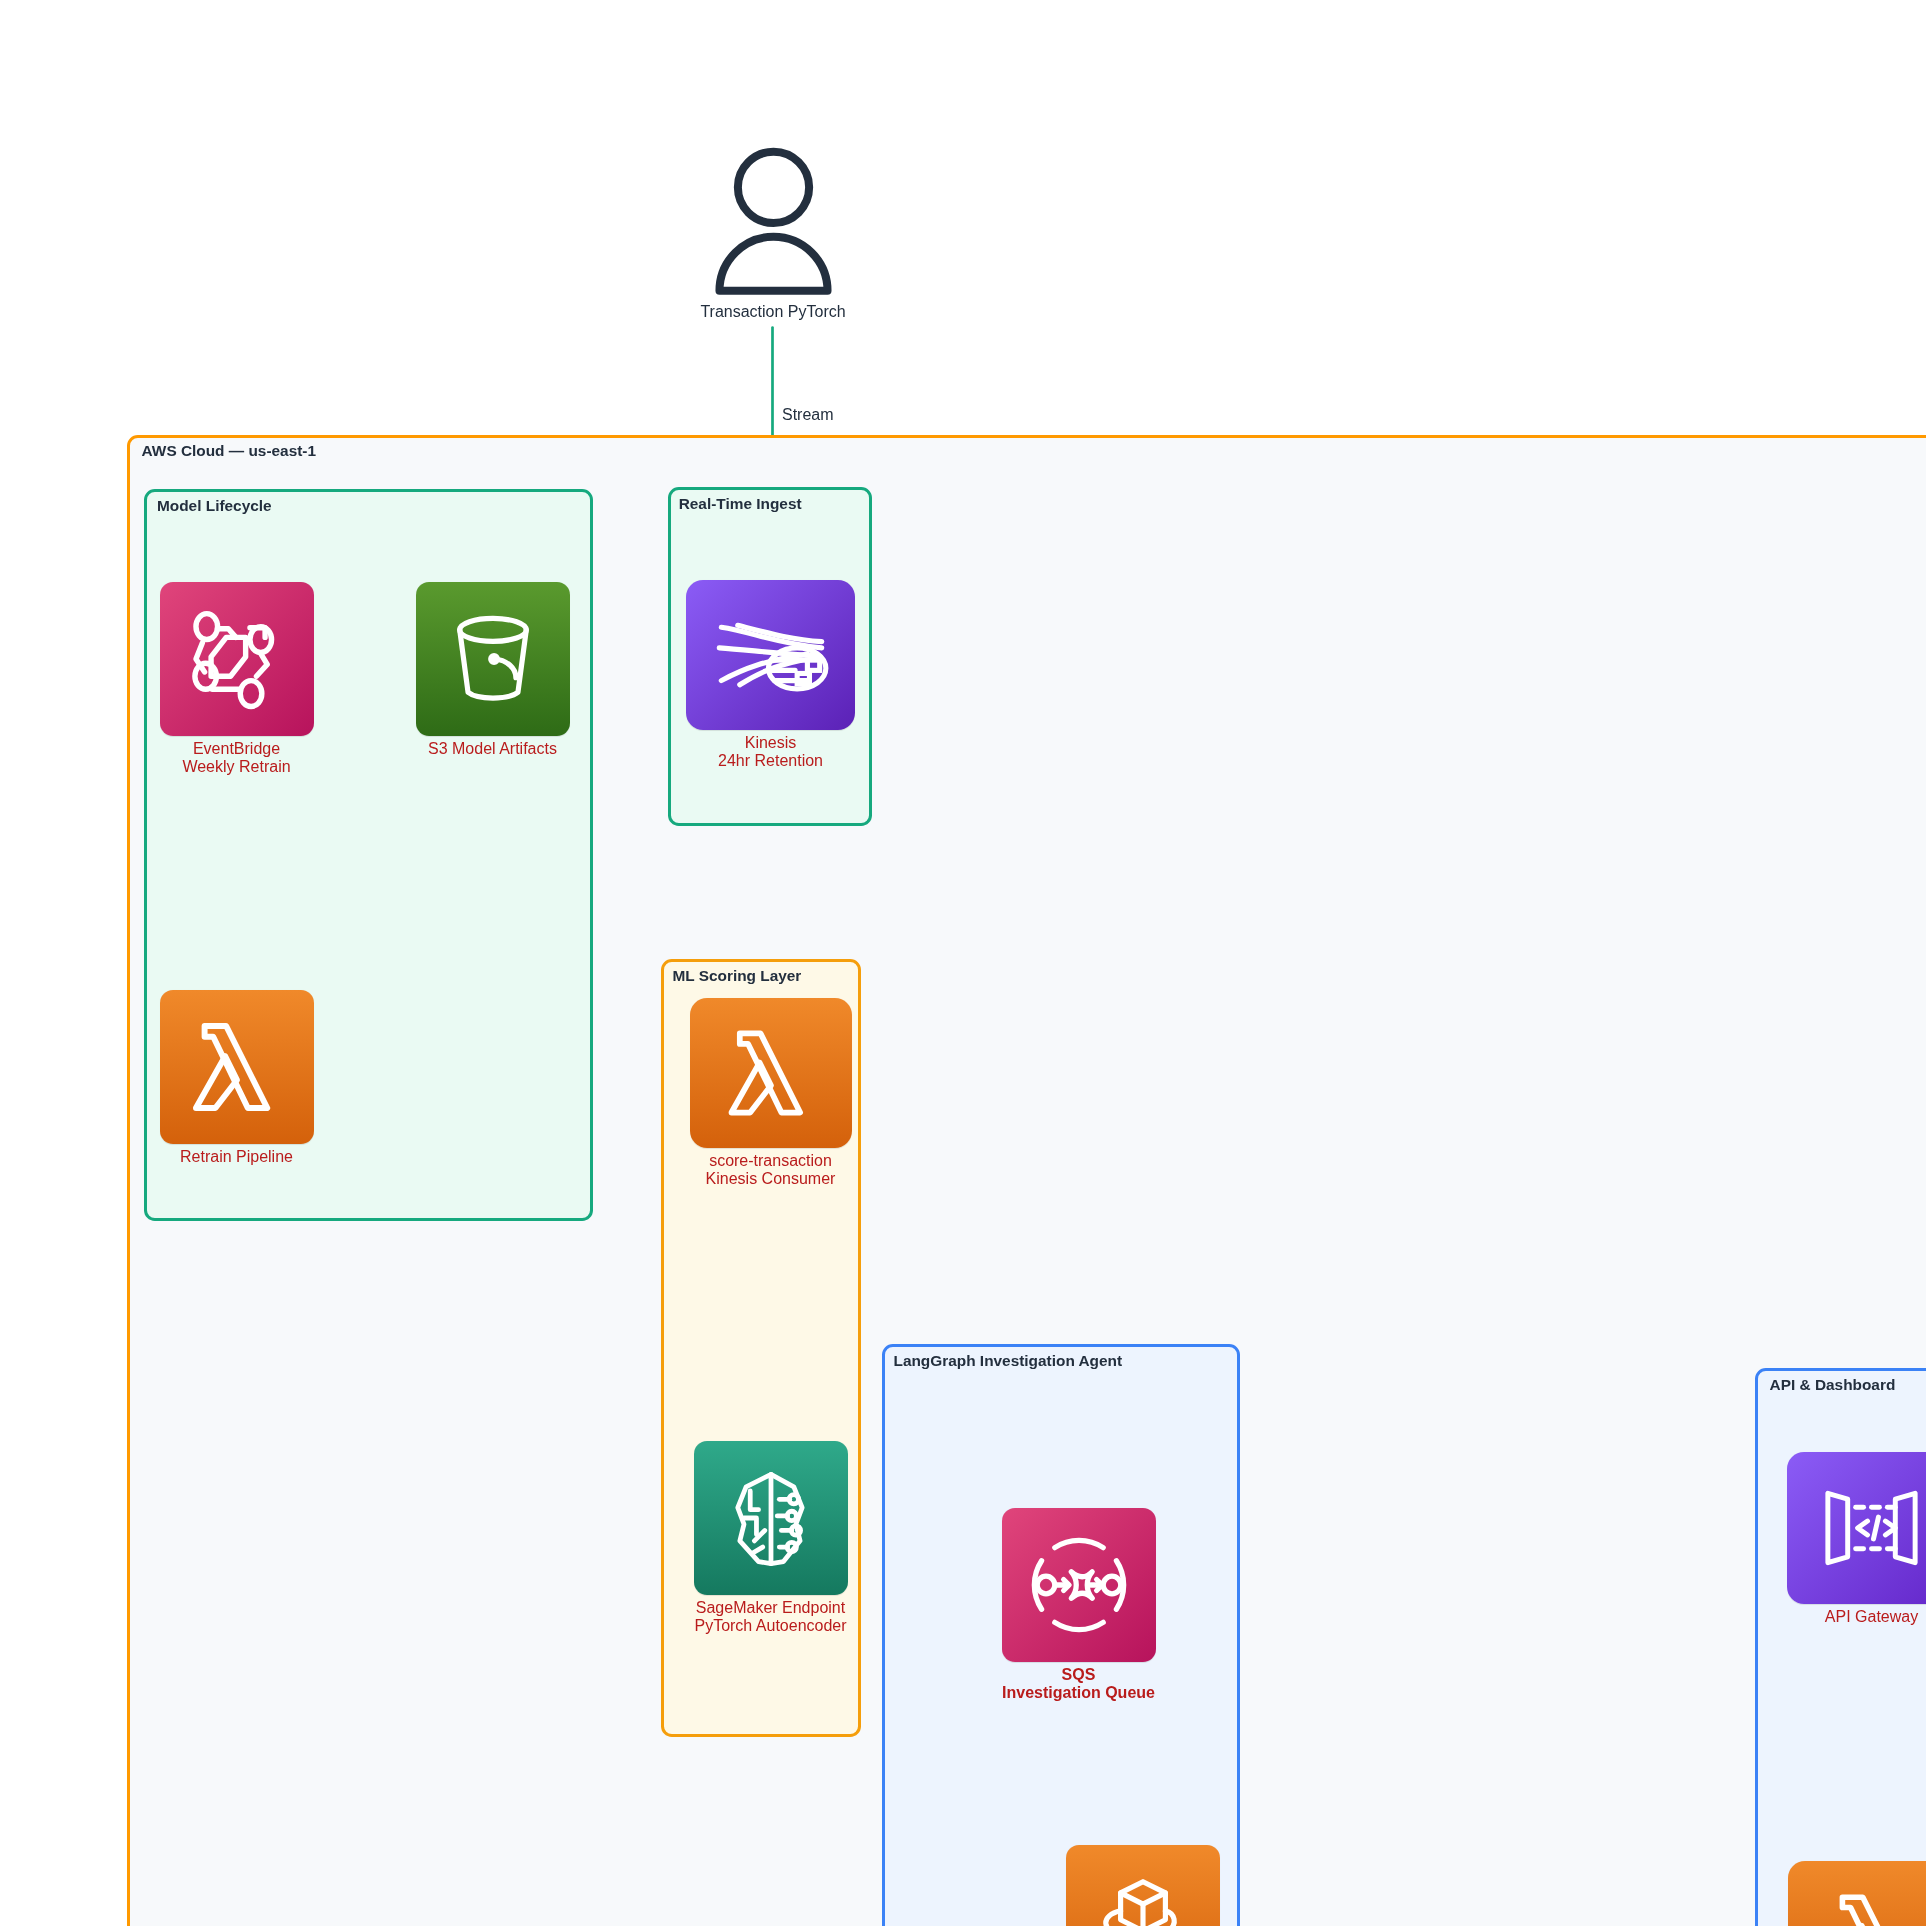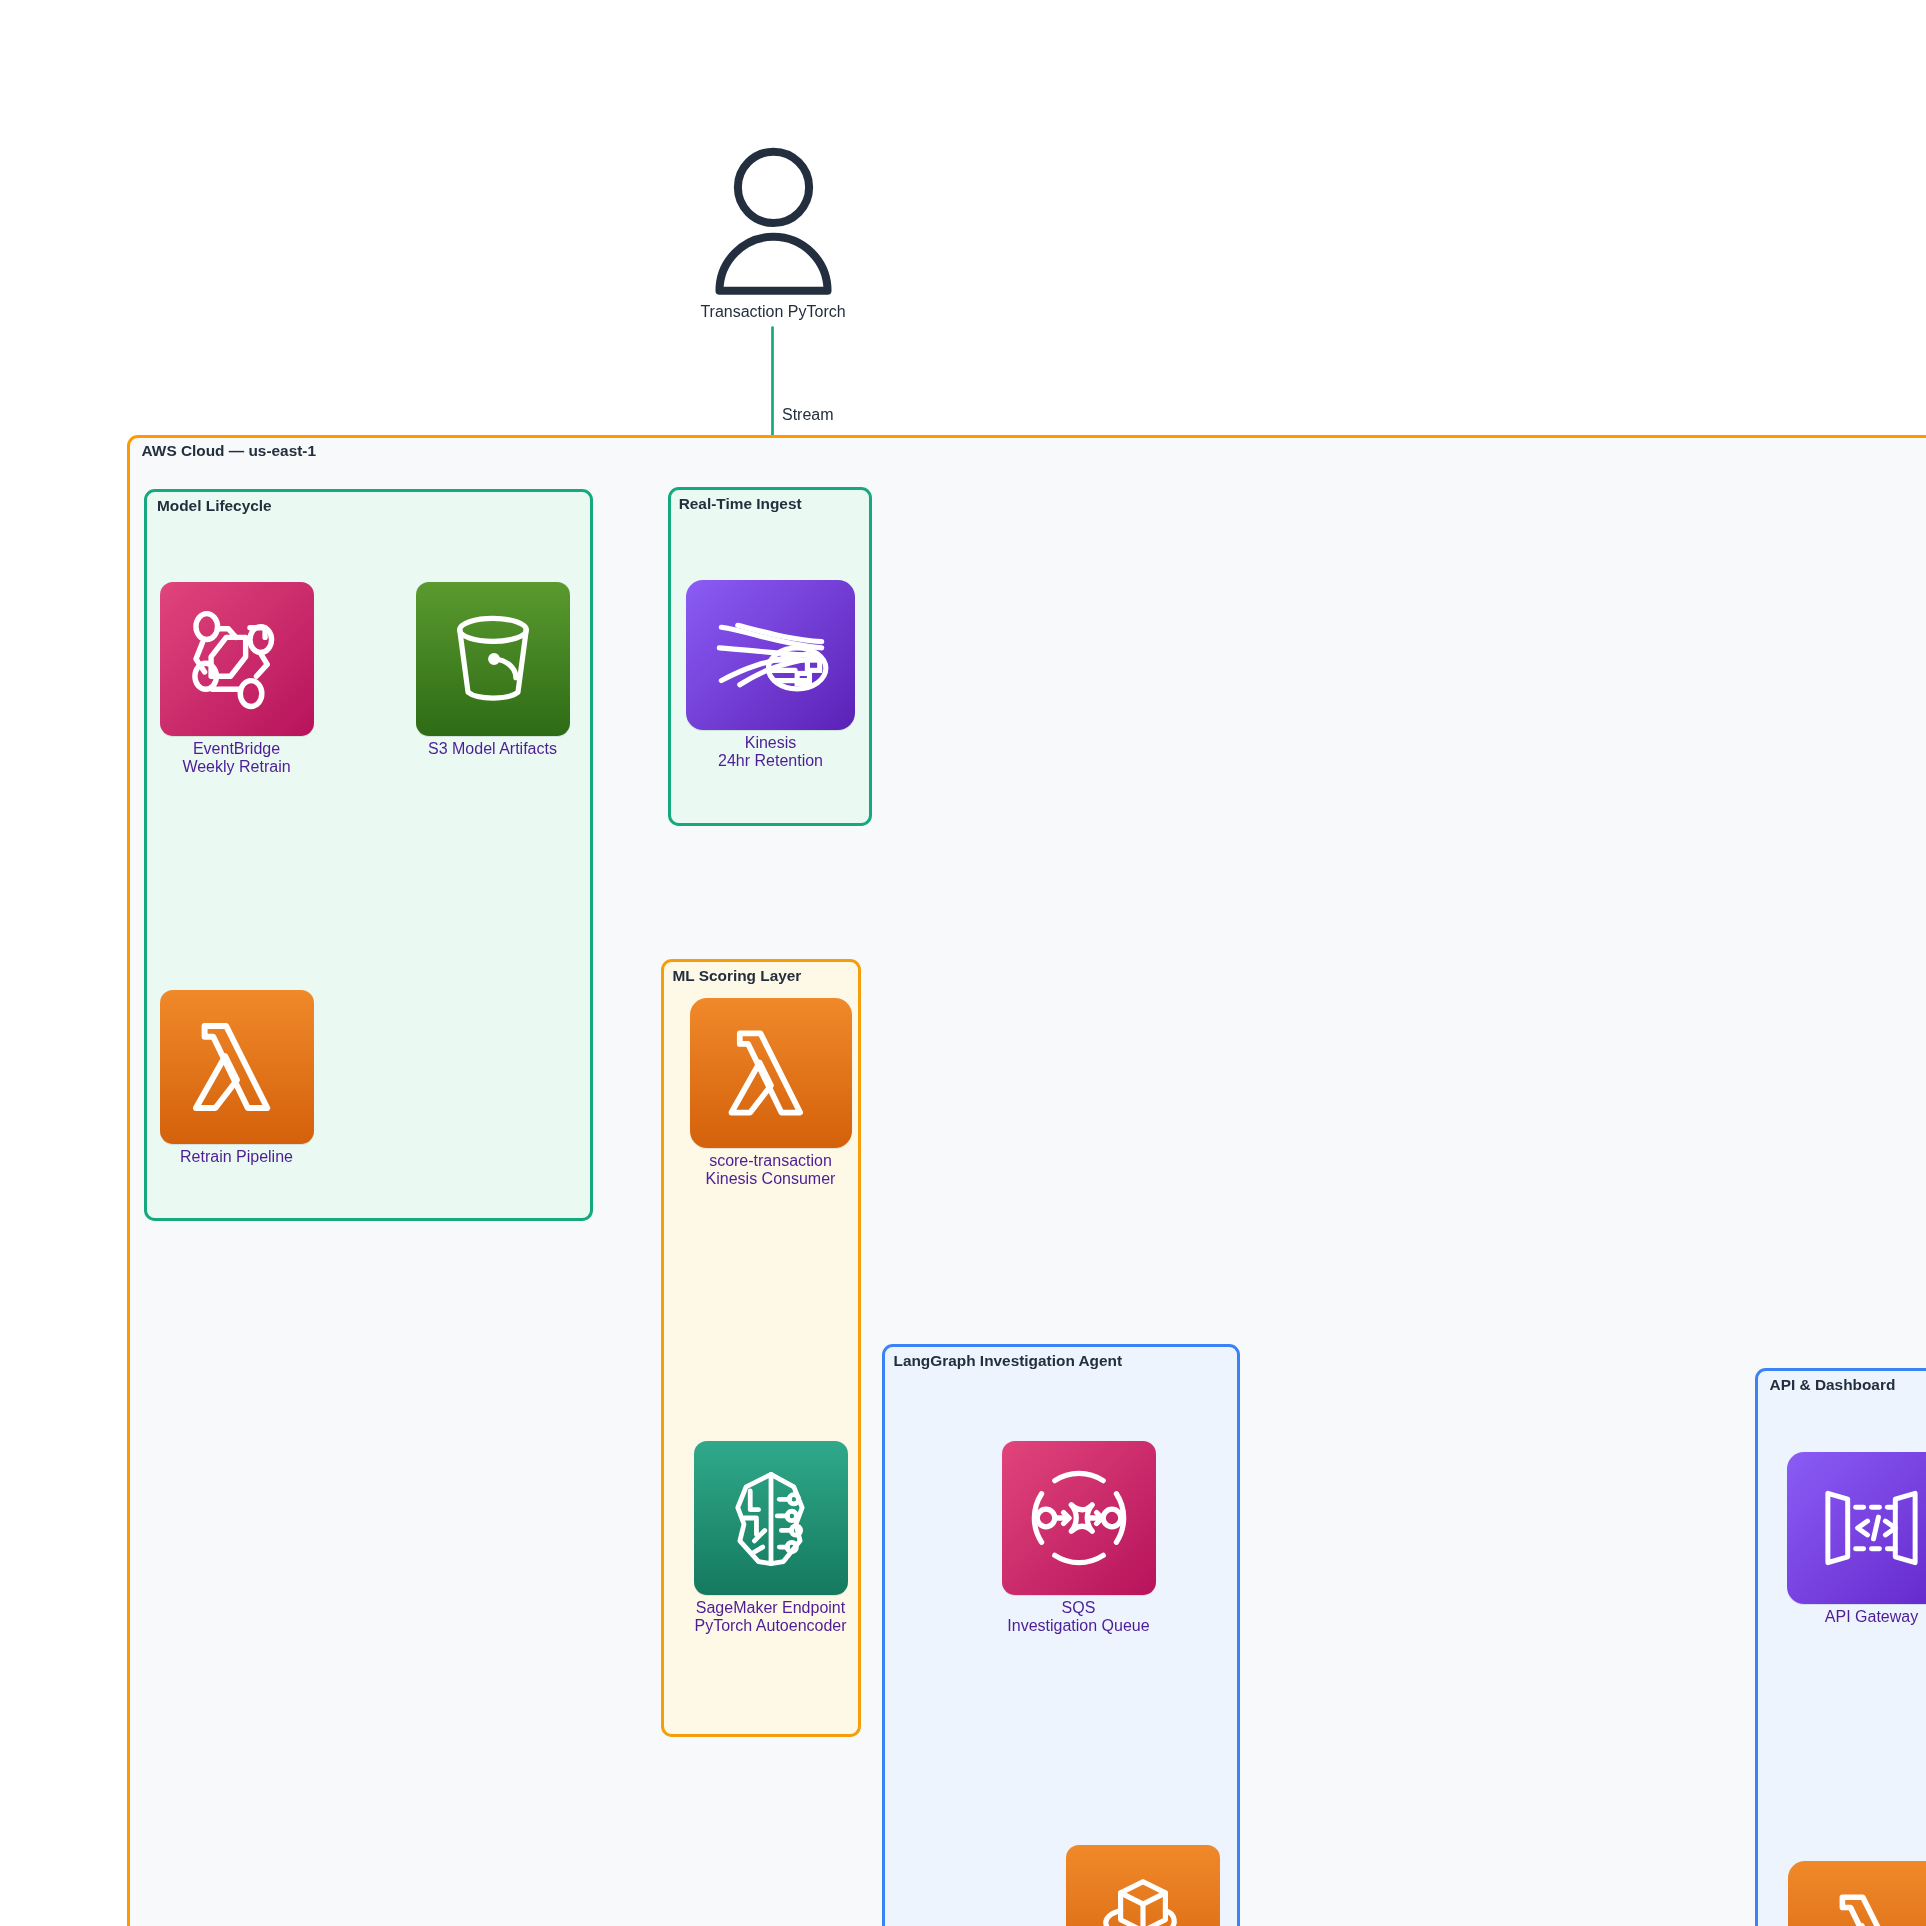--- a/index.html
+++ b/index.html
@@ -5,21 +5,21 @@
   html,body{margin:0;padding:0;background:#ffffff;}
   body{font-family:"Liberation Sans",sans-serif;}
   #canvas{position:relative;width:2749px;height:2665px;background:#ffffff;overflow:hidden;}
   svg.edges{position:absolute;left:0;top:0;width:2749px;height:2665px;pointer-events:none;}
 
   .group{position:absolute;border-radius:10.8px;box-sizing:border-box;}
   .group > .glabel{position:absolute;top:5.4px;left:10px;font-weight:bold;font-size:15.4px;color:#232F3E;white-space:nowrap;}
 
   .node{position:absolute;display:flex;flex-direction:column;align-items:center;}
   .node .tile{border-radius:13px;display:flex;align-items:center;justify-content:center;box-shadow:0 0.4px 0.8px rgba(0,0,0,.10);}
-  .node .nlabel{margin-top:3.9px;text-align:center;font-size:16px;line-height:1.12;color:#4c1d95;white-space:nowrap;}
+  .node .nlabel{margin-top:3.9px;text-align:center;font-size:16px;line-height:1.12;color:#b91c1c;white-space:nowrap;}
 
   .actor{position:absolute;display:flex;flex-direction:column;align-items:center;}
   .actor .alabel{margin-top:3.1px;font-size:16px;color:#232F3E;white-space:nowrap;}
 
   .elabel{position:absolute;font-size:16px;color:#232F3E;white-space:nowrap;background:transparent;}
 </style>
 </head>
 <body>
 
 <div id="canvas">
@@ -275,21 +275,21 @@
           <circle cx="74" cy="64" r="4.5"></circle>
         <path d="M58,80 L66,80"></path>
           <circle cx="70" cy="80" r="4.5"></circle>
       </svg>
     </div>
     <div class="nlabel">
       <span>SageMaker Endpoint</span><br><span>PyTorch Autoencoder</span>
     </div>
   </div>
 
-  <div class="node" style="left:990px;top:1441px;width:177px;">
+  <div class="node" style="left:990px;top:1508px;width:177px;font-weight:bold;">
     <div class="tile" style="width:154px;height:154px;background:linear-gradient(135deg,#E0457B,#B7135C);">
       <svg width="110" height="110" viewBox="0 0 100 100" fill="none" stroke="#fff" stroke-width="4.8" stroke-linecap="round" stroke-linejoin="round">
         <path d="M28,16 A40,40 0 0 1 72,16"></path>
         <path d="M72,84 A40,40 0 0 1 28,84"></path>
         <path d="M16,28 A40,40 0 0 0 16,72"></path>
         <path d="M84,28 A40,40 0 0 1 84,72"></path>
         <circle cx="20" cy="50" r="8"></circle>
           <circle cx="80" cy="50" r="8"></circle>
         <path d="M30,50 L40,50"></path>
           <path d="M36,45 L41,50 L36,55"></path>

